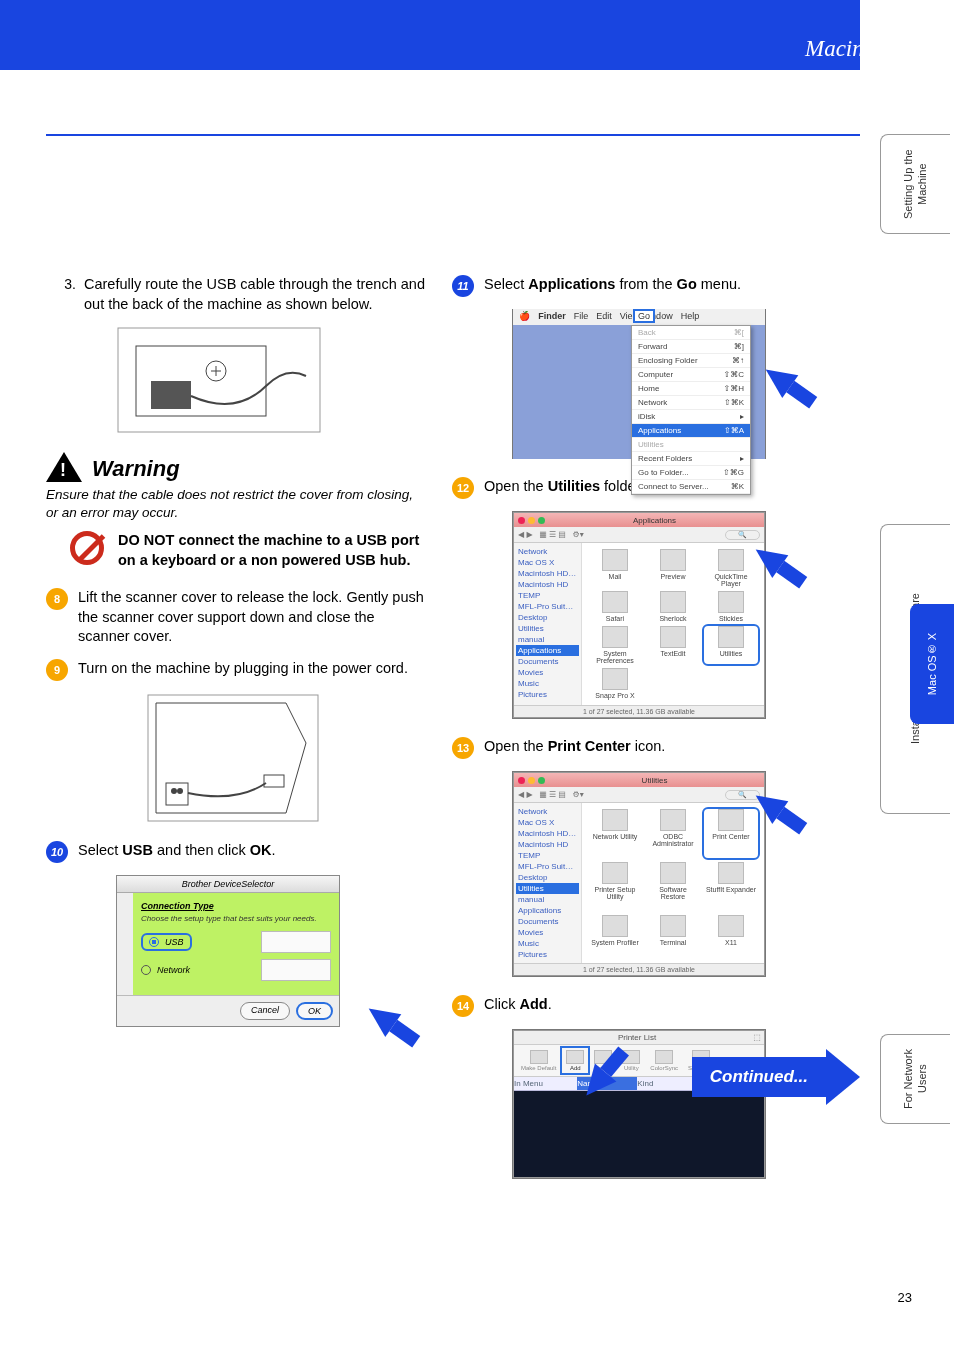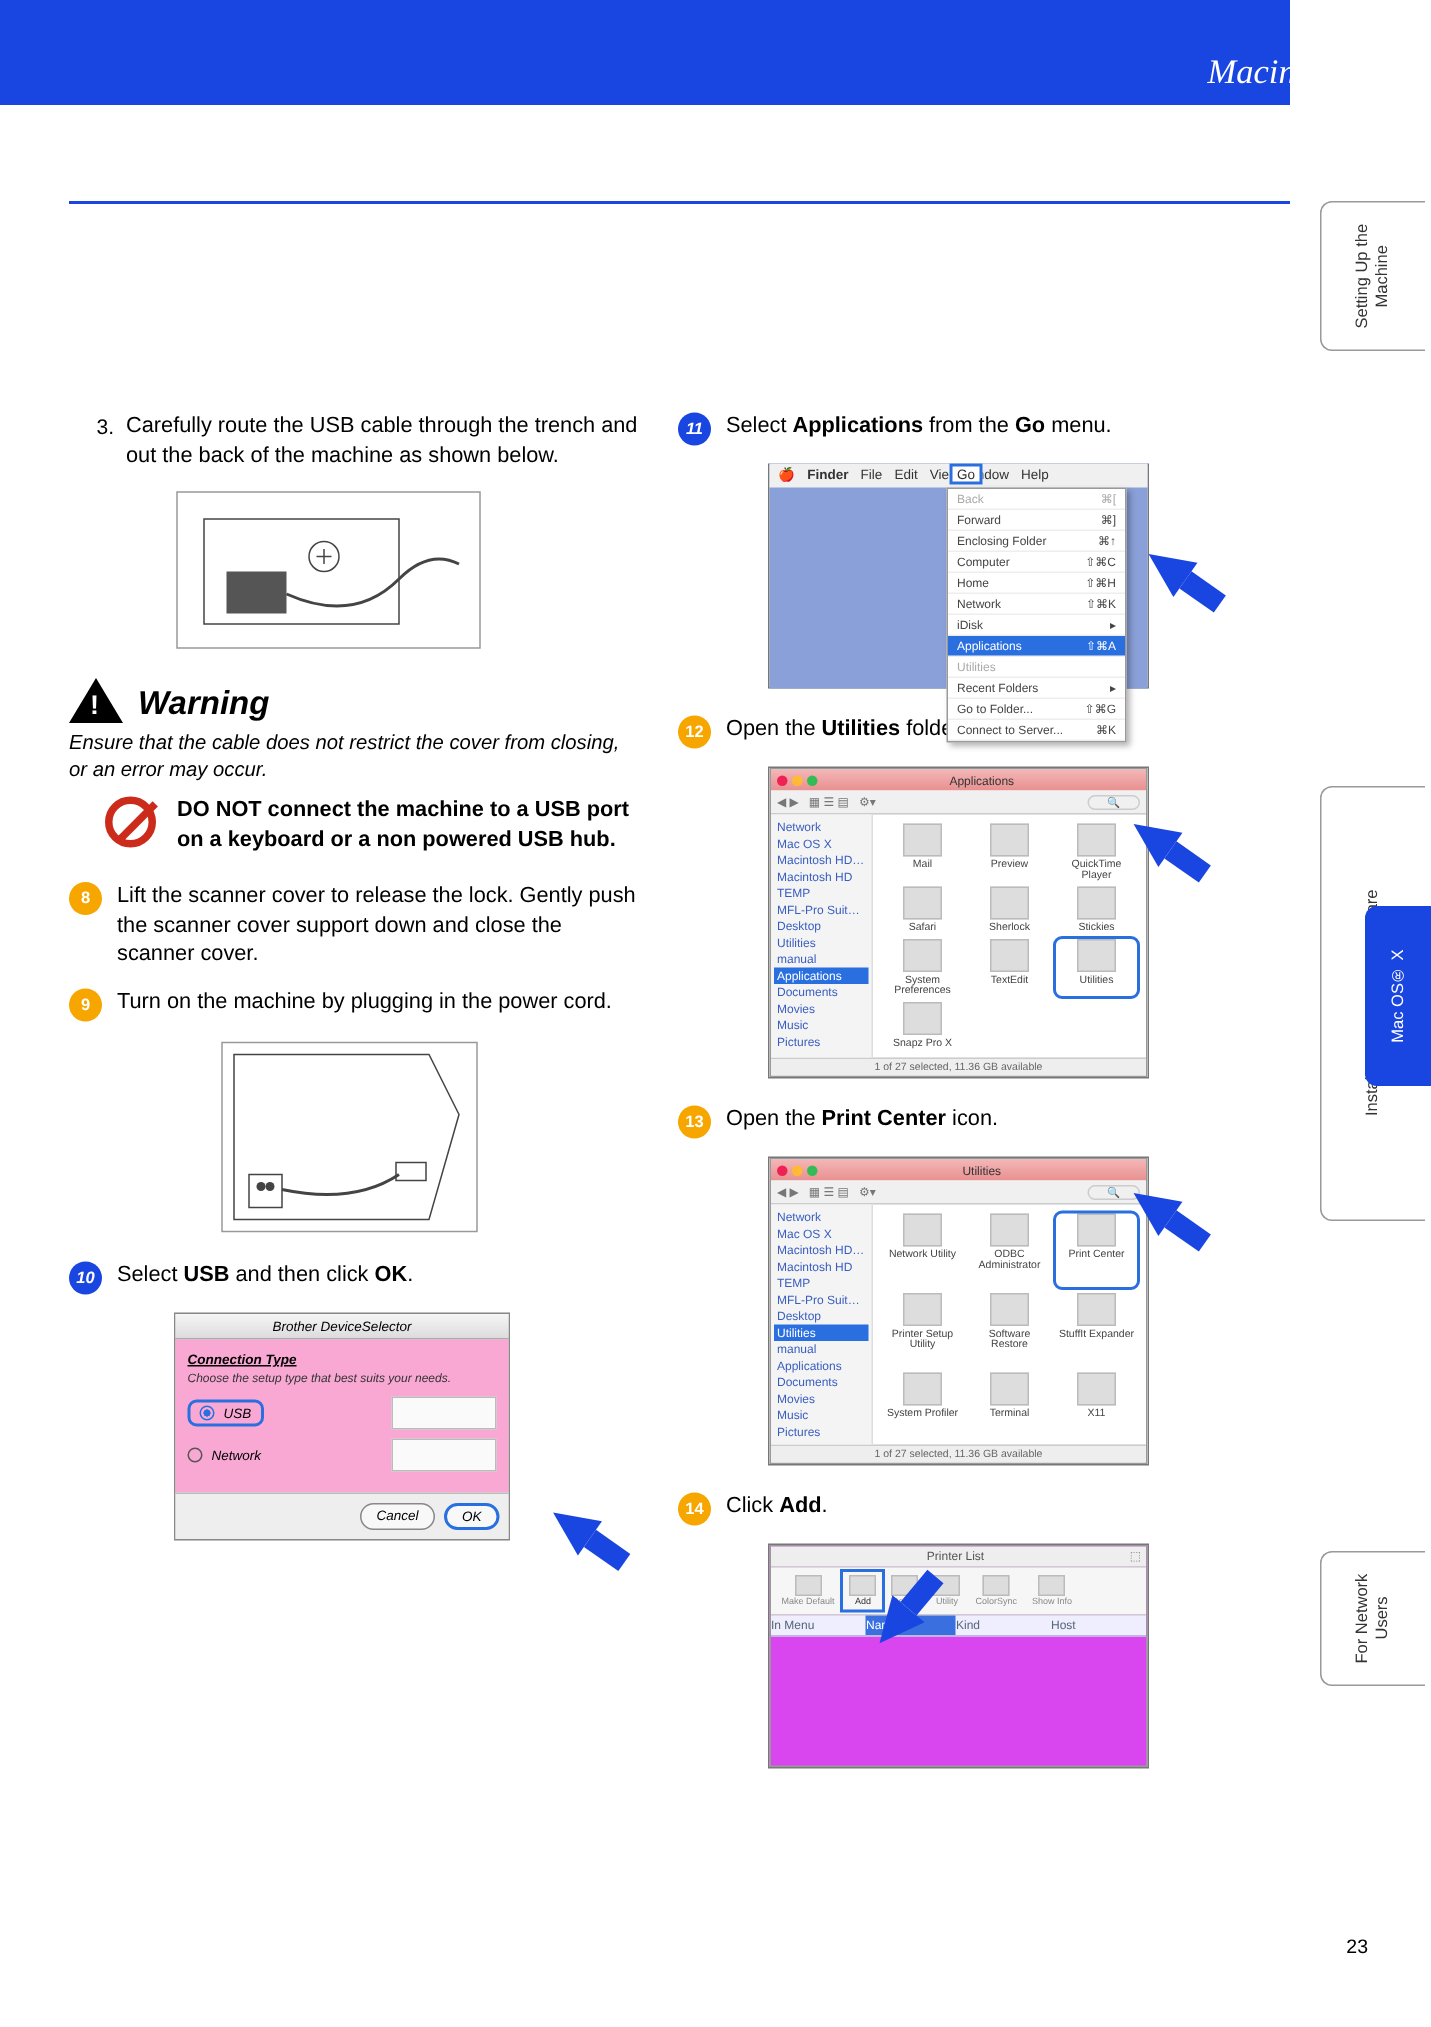--- a/index.html
+++ b/index.html
@@ -53,21 +53,21 @@
   .cont-text { background: #1945e0; color: #fff; font-weight: bold; font-style: italic; padding: 10px 18px; font-size: 17px; }
   .cont-arrow { width: 0; height: 0; border-top: 28px solid transparent; border-bottom: 28px solid transparent; border-left: 34px solid #1945e0; }
 
   
   .fig-arrow { position: absolute; width: 0; height: 0; border-top: 14px solid transparent; border-bottom: 14px solid transparent; border-right: 30px solid #1945e0; transform-origin: center; }
   .fig-arrow::before { content: ""; position: absolute; left: 30px; top: -7px; width: 28px; height: 14px; background: #1945e0; }
 
   
   .dlg { width: 224px; background: #eee; border: 1px solid #888; font-size: 9px; }
   .dlg .tbar { background: linear-gradient(#f6f6f6,#dcdcdc); text-align: center; font-size: 9px; padding: 3px 0; border-bottom: 1px solid #aaa; }
-  .dlg .body { background: #f9a8d4; padding: 8px; }
+  .dlg .body { background: #bef264; padding: 8px; margin-left: 16px; }
   .dlg .ct { font-weight: bold; text-decoration: underline; font-size: 9px; }
   .dlg .hint { font-size: 8px; color: #333; margin: 3px 0 8px; }
   .dlg .row { display: flex; align-items: center; justify-content: space-between; margin: 6px 0; }
   .dlg .opt { display: flex; align-items: center; gap: 6px; }
   .dlg .opt .r { width: 10px; height: 10px; border: 1px solid #555; border-radius: 50%; display: inline-block; }
   .dlg .opt .r.sel { background: radial-gradient(#2a6fe0 40%, transparent 45%); border-color: #2a6fe0; }
   .dlg .pic { width: 70px; height: 22px; border: 1px solid #bbb; background: #fafafa; }
   .dlg .bbar { display: flex; justify-content: flex-end; gap: 6px; padding: 6px; background: #eee; border-top: 1px solid #bbb; }
   .dlg .btn { border: 1px solid #888; border-radius: 10px; padding: 2px 10px; font-size: 9px; background: #f8f8f8; }
   .dlg .btn.ok { border: 2px solid #2a6fe0; }
@@ -95,21 +95,21 @@
   .finder .side { width: 68px; background: #f4f4f4; border-right: 1px solid #ddd; padding: 3px 2px; }
   .finder .side .si { color:#3a5ec0; padding:1px 2px; white-space:nowrap; overflow:hidden; text-overflow:ellipsis;}
   .finder .side .si.sel { background:#2a6fe0; color:#fff; }
   .finder .grid { flex:1; display:grid; grid-template-columns: repeat(3,1fr); gap:4px; padding:6px; }
   .finder .it { text-align:center; font-size:7px; color:#444; }
   .finder .it .ic { width:26px; height:22px; background:#ddd; margin:0 auto 2px; border:1px solid #bbb; }
   .finder .it.hl { outline:2px solid #2a6fe0; border-radius:4px; }
   .finder .foot { background:#eee; border-top:1px solid #ccc; text-align:center; font-size:7px; color:#666; padding:2px 0;}
 
   
-  .plist { width: 254px; border:1px solid #999; background:#d946ef; font-size:8px;}
+  .plist { width: 254px; border:1px solid #999; background:#0f172a; font-size:8px;}
   .plist .pbar { height:14px; background:#eee; display:flex; align-items:center; border-bottom:1px solid #ccc;}
   .plist .pbar .dots{display:flex;gap:3px;margin-left:4px;}
   .plist .ptitle{flex:1;text-align:center;color:#555;}
   .plist .ptool{display:flex;gap:2px;padding:3px;border-bottom:1px solid #ccc;background:#f6f6f6;}
   .plist .pbtn{display:flex;flex-direction:column;align-items:center;font-size:6px;color:#888;padding:2px 4px;}
   .plist .pbtn .pic{width:18px;height:14px;background:#ddd;border:1px solid #bbb;margin-bottom:1px;}
   .plist .pbtn.hl{outline:2px solid #2a6fe0;color:#333;}
   .plist .phead{display:flex;background:#eef;border-bottom:1px solid #bbd;}
   .plist .phead div{flex:1;padding:2px 0;color:#567;}
   .plist .phead .nm{background:#3a6fe0;color:#fff;flex:0 0 60px;}
@@ -441,18 +441,22 @@
               <div>In Menu</div>
               <div class="nm">Name</div>
               <div>Kind</div>
               <div>Host</div>
             </div>
             <div class="pbody"></div>
           </div>
       <div class="fig-arrow" style="left:68px;top:40px;transform:rotate(-50deg);"></div>
     </div>
 
+    <div class="cont-wrap">
+      <div class="cont-text">Continued...</div>
+      <div class="cont-arrow"></div>
+    </div>
 
     </div>
   </div>
 
   <div class="page-num">23</div>
 </div>
 
 </body></html>

